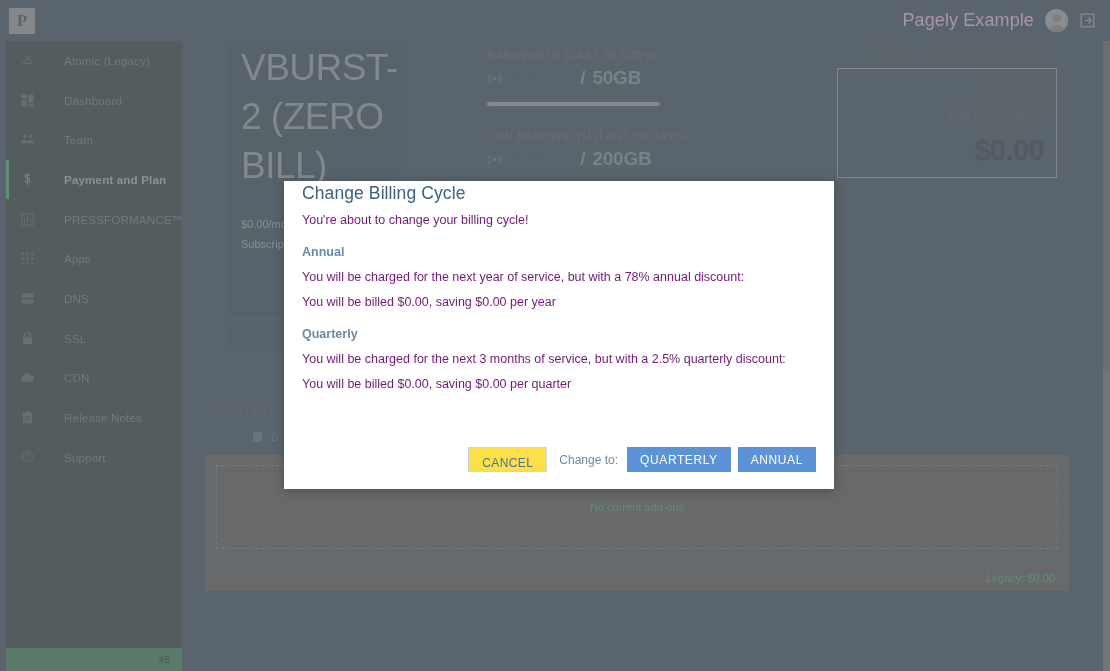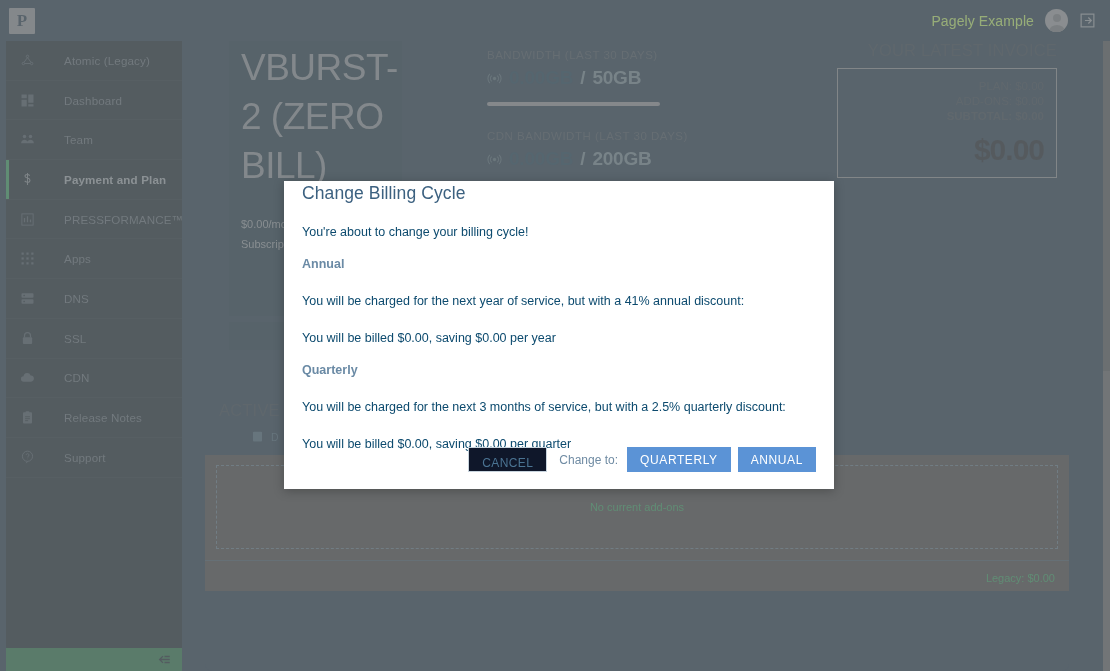--- a/index.html
+++ b/index.html
@@ -31,21 +31,21 @@
   }
   #logo-glyph {
     font-family: "Liberation Serif", serif;
     font-size: 17px; font-weight: 700; color: #1b3245;
     line-height: 1;
   }
   #topbar-right {
     margin-left: auto; display: flex; align-items: center;
     gap: 11px; padding-right: 14px;
   }
-  #account-name { font-size: 14px; color: #bef264; letter-spacing: .1px; }
+  #account-name { font-size: 18px; color: #f0abfc; letter-spacing: .1px; }
   #avatar {
     width: 23px; height: 23px; border-radius: 50%;
     background: #9b9fa2; position: relative; overflow: hidden;
   }
   #avatar::before {
     content: ""; position: absolute; top: 4.5px; left: 50%;
     transform: translateX(-50%);
     width: 8px; height: 8px; border-radius: 50%; background: #757a7e;
   }
   #avatar::after {
@@ -222,31 +222,31 @@
     background: #ffffff;
     z-index: 30;
     box-shadow: 0 2px 10px rgba(0,0,0,0.25);
     padding: 0 18px;
   }
   #modal-title {
     font-size: 17.5px; color: #3c6180; font-weight: 400;
     padding-top: 2px; letter-spacing: .1px;
   }
   .modal-p {
-    font-size: 12.5px; color: #0c4a6e; line-height: 17px;
-    margin-top: 20px;
+    font-size: 12.5px; color: #701a75; line-height: 17px;
+    margin-top: 8px;
   }
   .modal-p.strong { color: #6a8aa5; font-weight: 700; margin-top: 15px; }
   #modal-actions {
     position: absolute; right: 18px; bottom: 17px;
     display: flex; align-items: center; gap: 0;
   }
   #cancel-btn {
     height: 25px; padding: 8px 13px;
-    background: #0f172a; border: 1px solid #c8d4de;
+    background: #fde047; border: 1px solid #c8d4de;
     color: #4b7493; font-size: 12px; letter-spacing: .4px;
     font-family: "Liberation Sans", sans-serif;
     cursor: pointer;
   }
   #change-to-label {
     font-size: 12px; color: #6f8ba3; margin: 0 9px 0 12px;
   }
   .blue-btn {
     height: 25px; padding: 0 13px; border: none;
     background: #5b93d6; color: #fff;
@@ -506,21 +506,21 @@
     <div id="v-scroll-thumb"></div>
   </div>
 </div>
 
 <div id="overlay"></div>
 
 <div id="modal">
   <div id="modal-title">Change Billing Cycle</div>
   <div class="modal-p">You're about to change your billing cycle!</div>
   <div class="modal-p strong">Annual</div>
-  <div class="modal-p">You will be charged for the next year of service, but with a 41% annual discount:</div>
+  <div class="modal-p">You will be charged for the next year of service, but with a 78% annual discount:</div>
   <div class="modal-p">You will be billed $0.00, saving $0.00 per year</div>
   <div class="modal-p strong">Quarterly</div>
   <div class="modal-p">You will be charged for the next 3 months of service, but with a 2.5% quarterly discount:</div>
   <div class="modal-p">You will be billed $0.00, saving $0.00 per quarter</div>
 
   <div id="modal-actions">
     <button id="cancel-btn">CANCEL</button>
     <span id="change-to-label">Change to:</span>
     <button class="blue-btn">QUARTERLY</button>
     <button class="blue-btn" id="annual-btn">ANNUAL</button>

